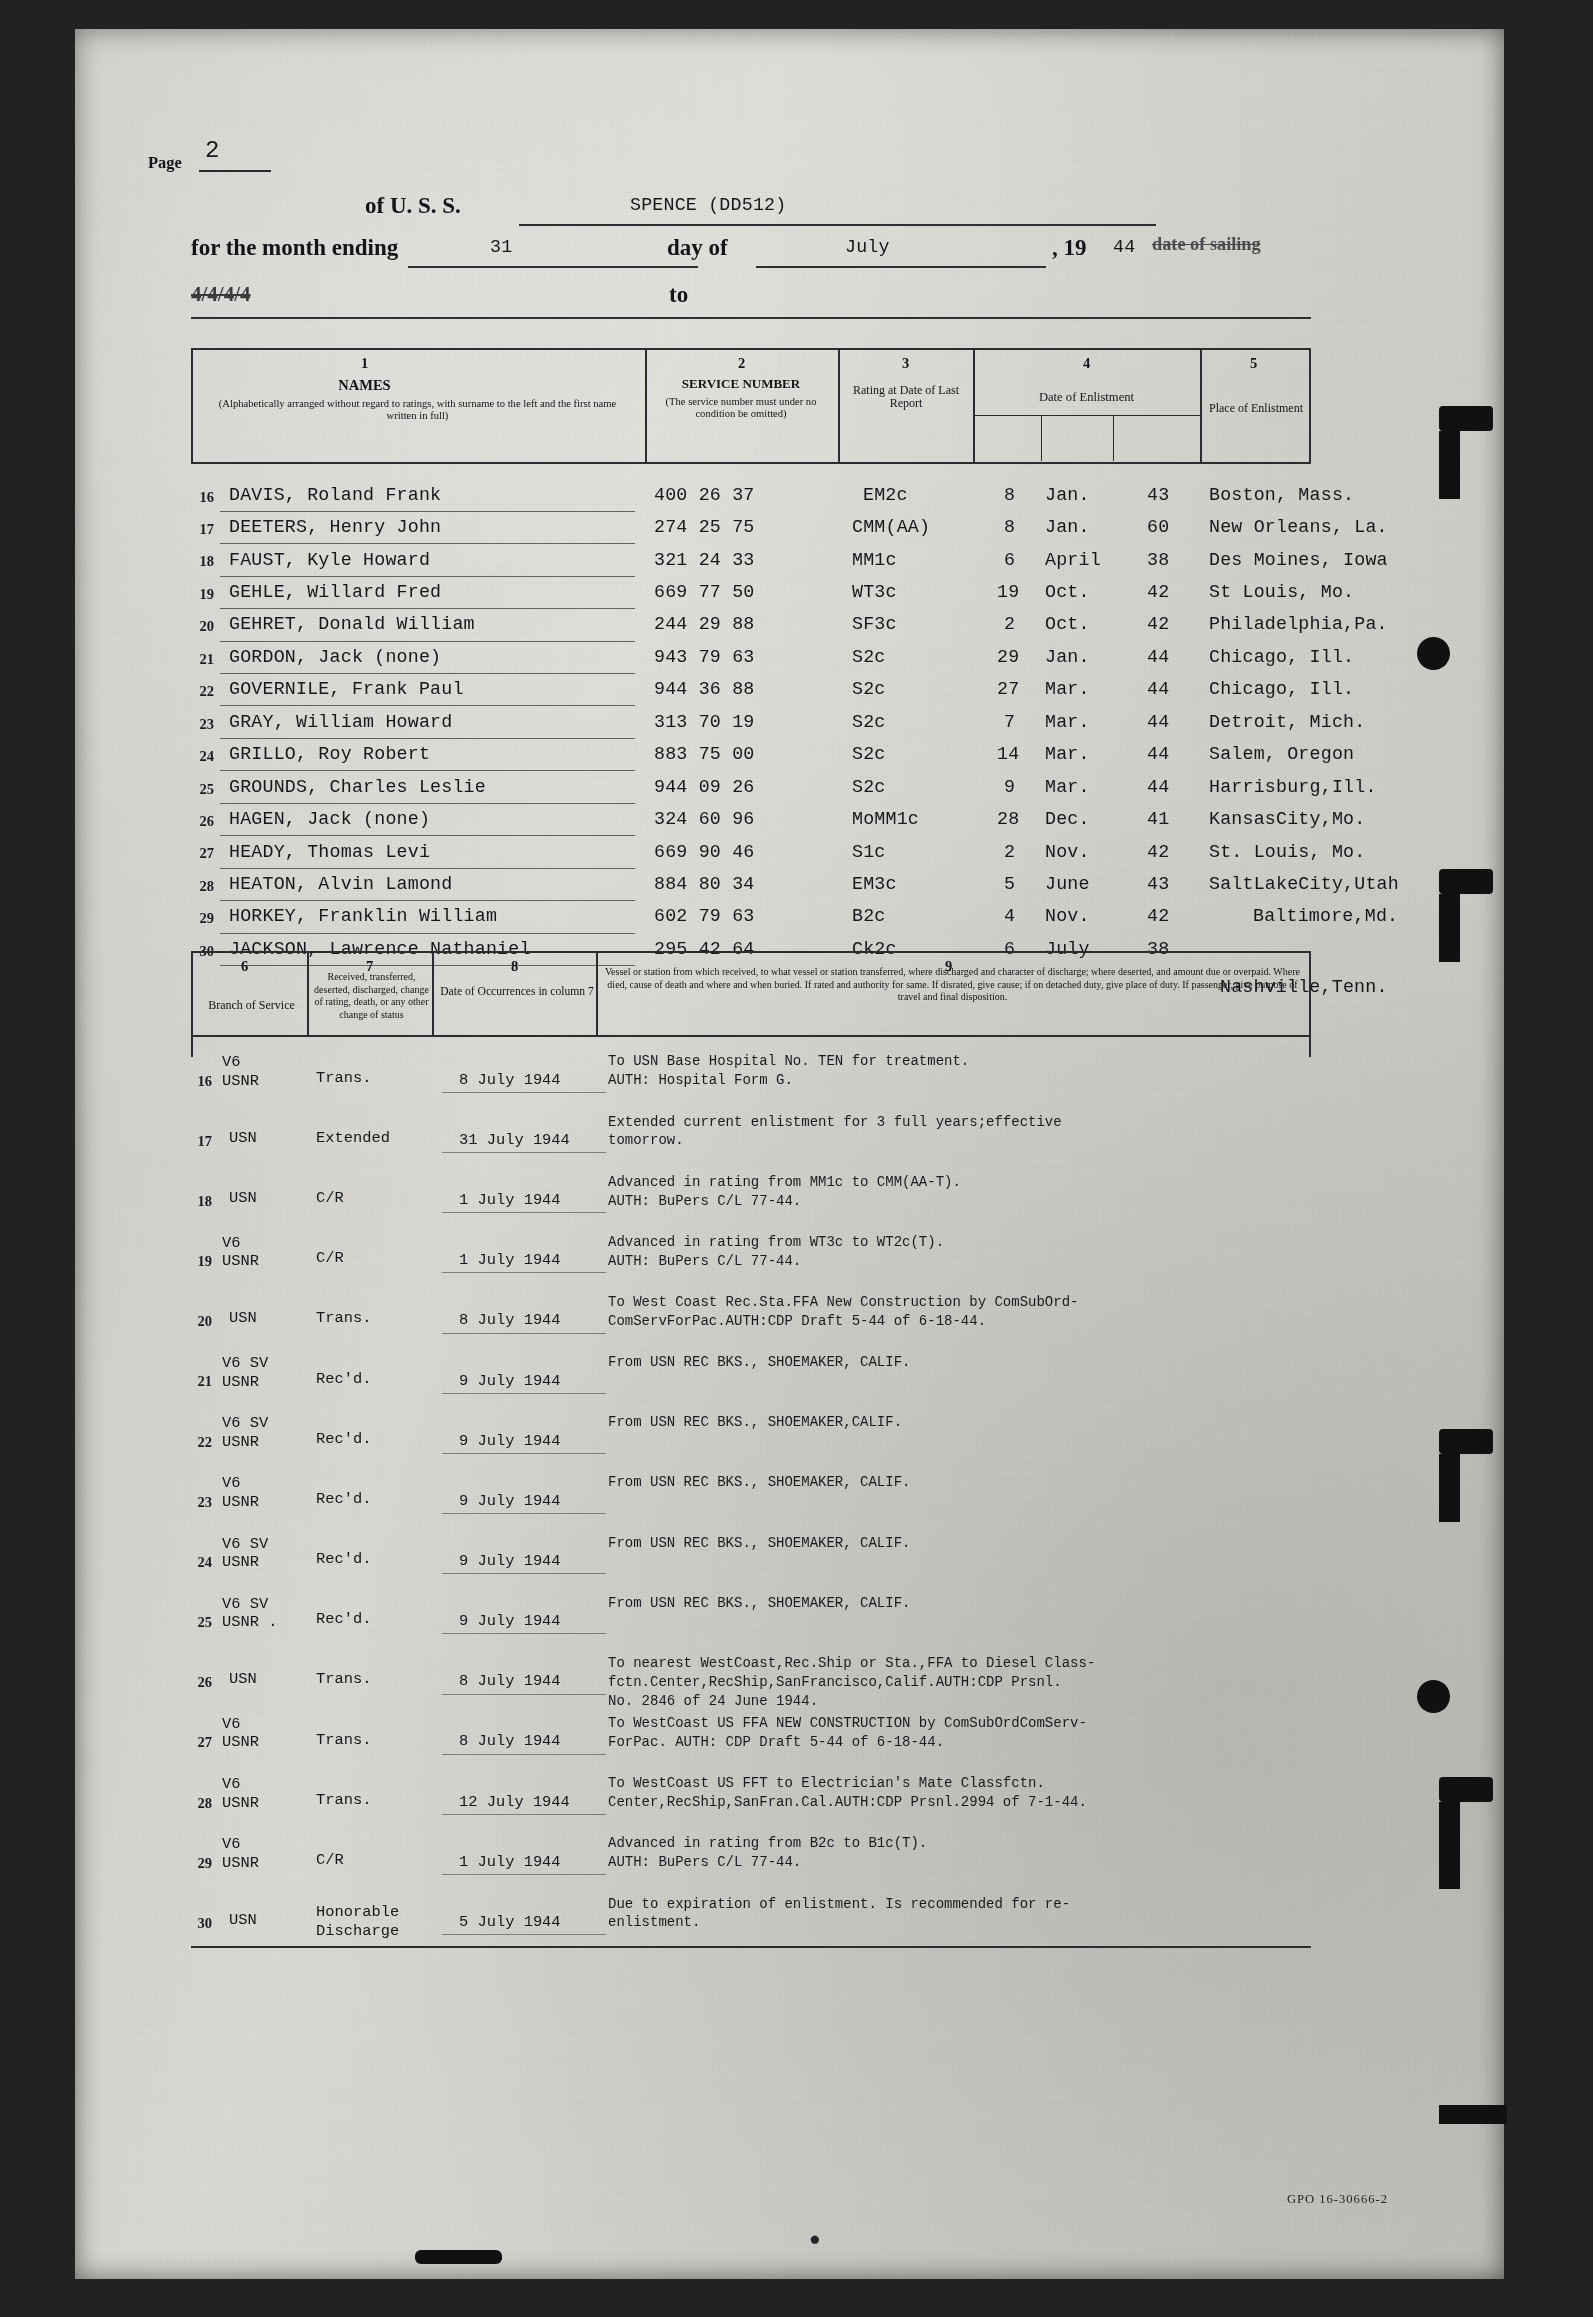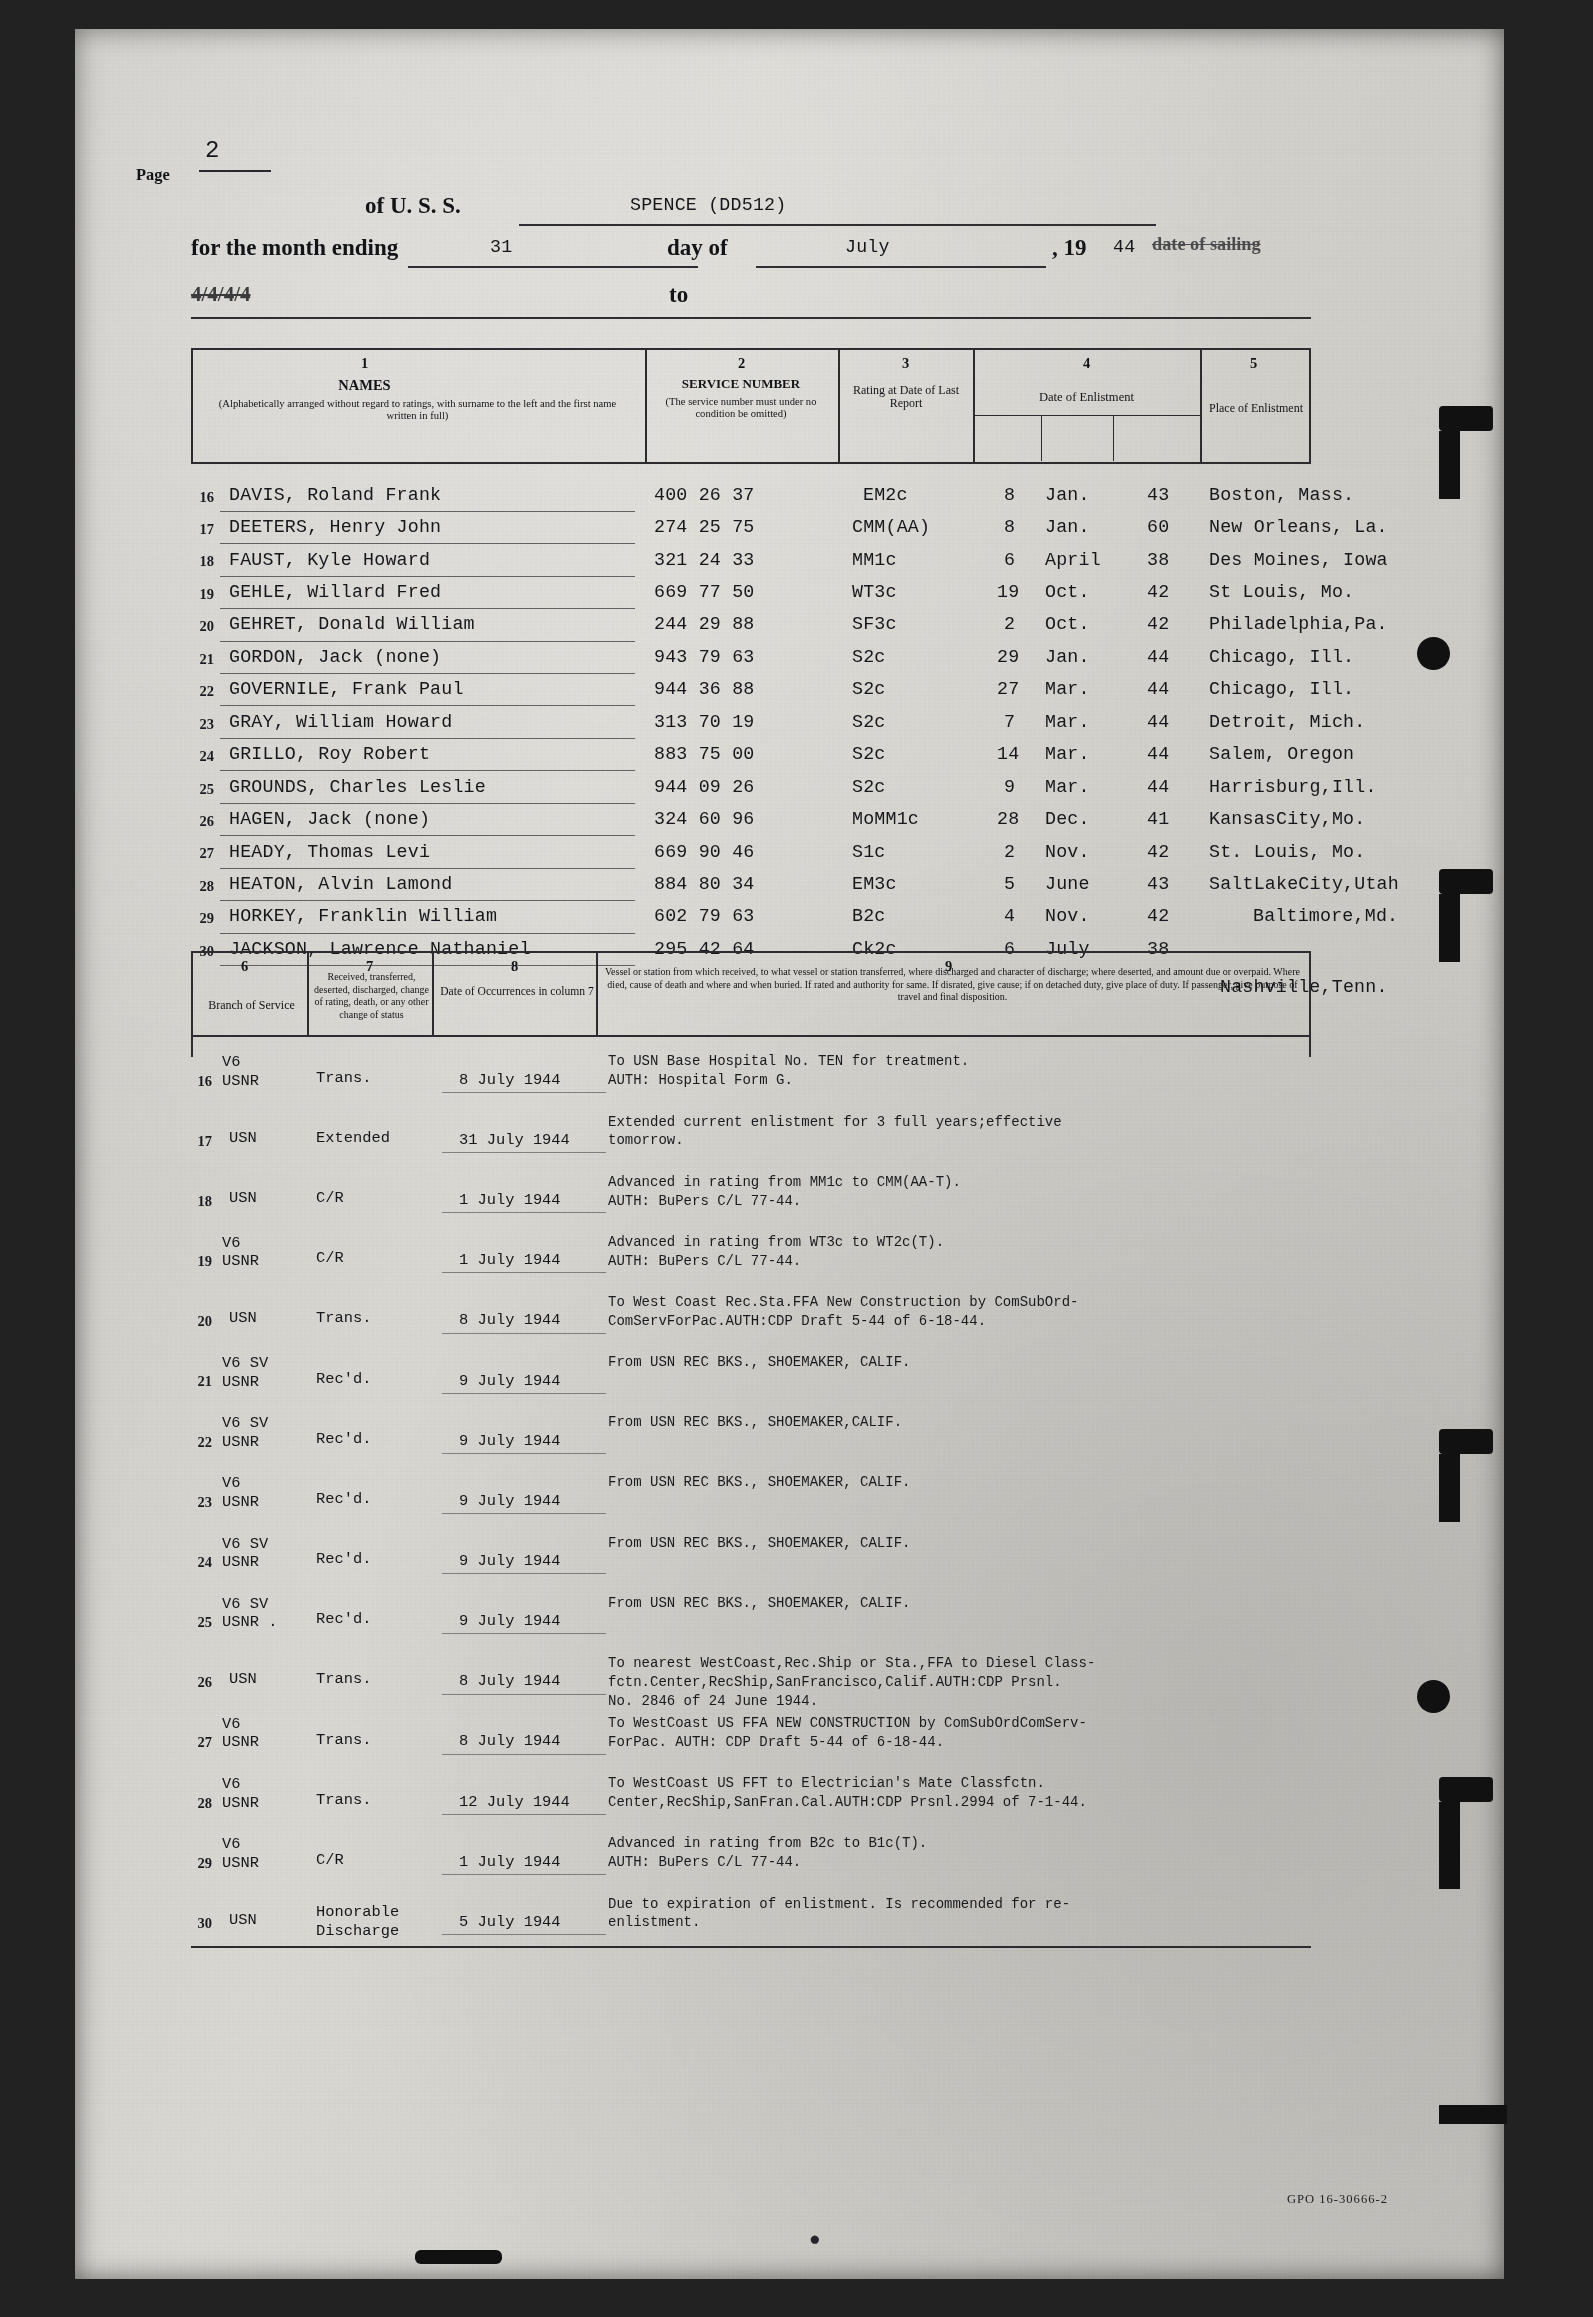--- a/index.html
+++ b/index.html
@@ -19,21 +19,21 @@
     background-image:
       repeating-linear-gradient(0deg, rgba(0,0,0,.09) 0px, rgba(0,0,0,0) 1.9px, rgba(0,0,0,.05) 3.9px),
       repeating-linear-gradient(90deg, rgba(0,0,0,.05) 0px, rgba(0,0,0,0) 2.9px, rgba(0,0,0,.06) 4.8px);}
   
   .typed{font-family:"Liberation Mono","DejaVu Sans Mono",monospace;font-size:18.3px;letter-spacing:0.2px;color:#16171b;}
   .typed-sm{font-family:"Liberation Mono","DejaVu Sans Mono",monospace;font-size:15.4px;color:#16171b;}
   .typed-xs{font-family:"Liberation Mono","DejaVu Sans Mono",monospace;font-size:14px;color:#1a1b1f;}
   .printed{font-family:"Liberation Serif",serif;color:#131418;}
   .b{font-weight:bold;}
   
-  #hdr-page-label{position:absolute;left:61px;top:124px;font-size:16.4px;font-weight:bold;margin-top:12px;}
+  #hdr-page-label{position:absolute;left:73px;top:124px;font-size:16.4px;font-weight:bold;}
   #hdr-page-num{position:absolute;left:130px;top:108px;font-size:24px;}
   #hdr-page-rule{position:absolute;left:124px;top:141px;width:72px;height:1.9px;background:#2a2a2e;}
   #title{position:absolute;left:0;right:0;top:108px;text-align:center;font-size:26px;font-weight:bold;letter-spacing:0.6px;}
   #uss-label{position:absolute;left:290px;top:164px;font-size:23px;font-weight:bold;}
   #uss-value{position:absolute;left:555px;top:166px;}
   #uss-rule{position:absolute;left:444px;top:195px;width:637px;height:1.9px;background:#2f2f33;}
   #month-label{position:absolute;left:116px;top:206px;font-size:23px;font-weight:bold;}
   #month-day{position:absolute;left:415px;top:208px;}
   #month-rule1{position:absolute;left:333px;top:237px;width:290px;height:1.9px;background:#2f2f33;}
   #dayof-label{position:absolute;left:592px;top:206px;font-size:23px;font-weight:bold;}

